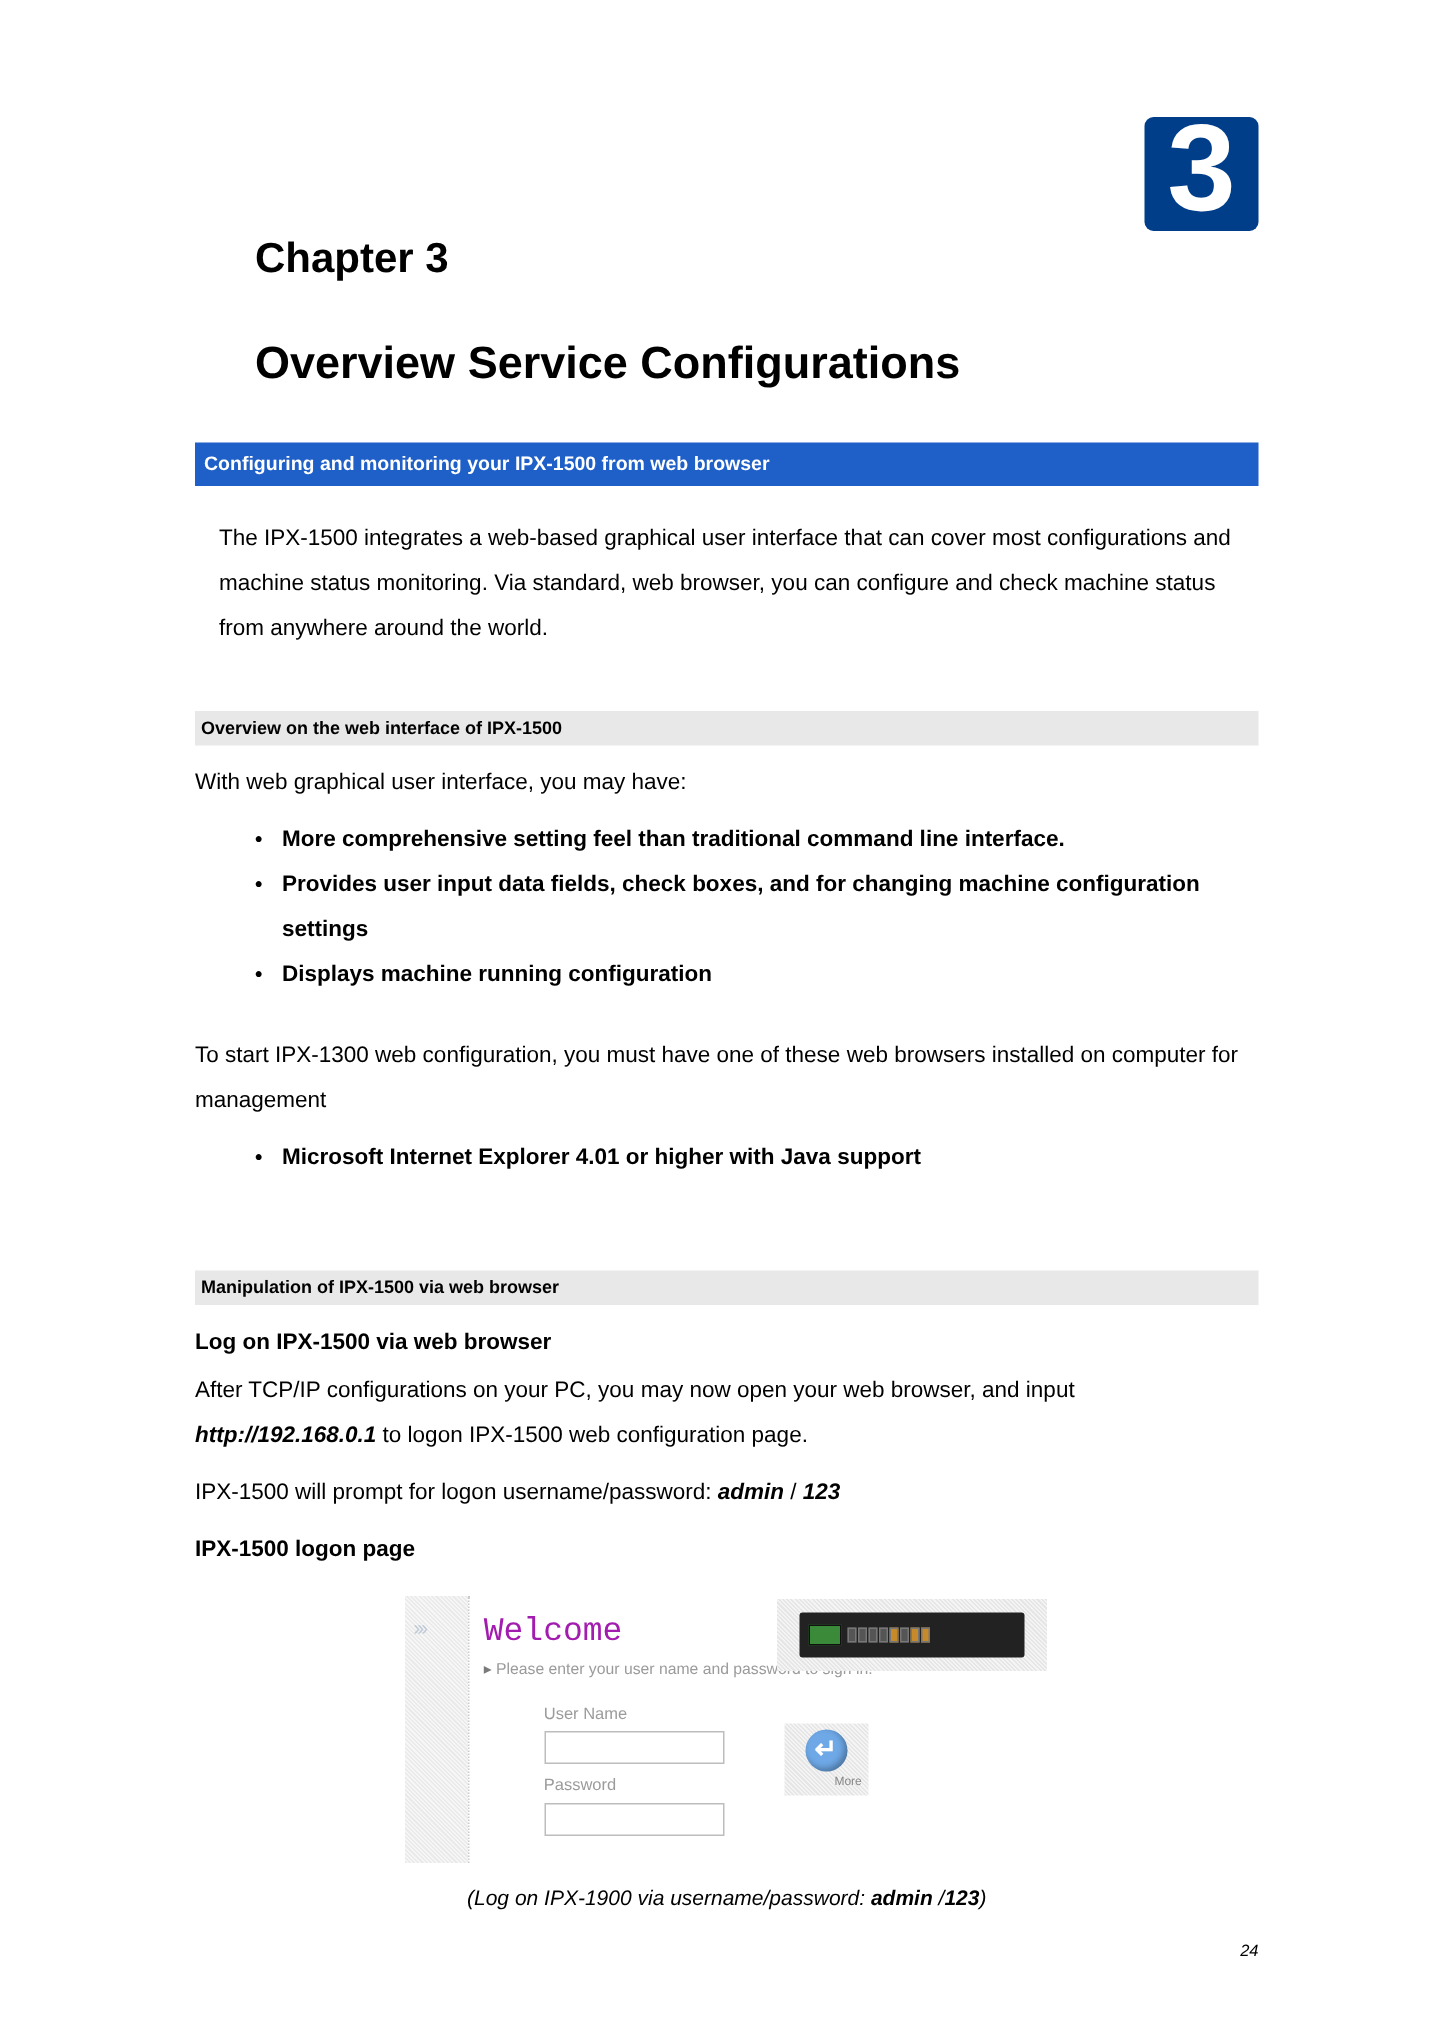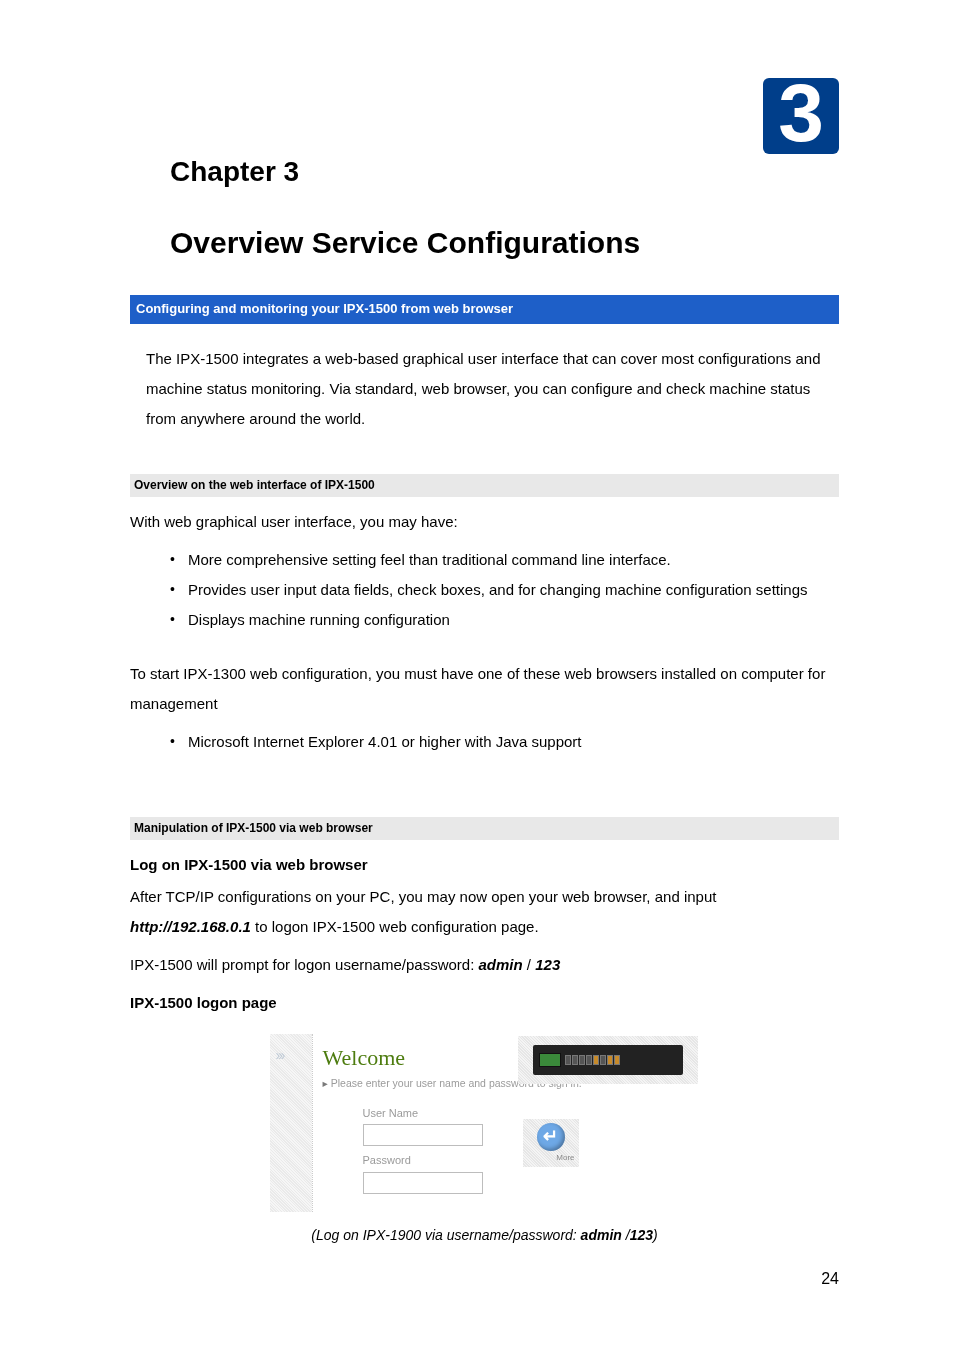--- a/index.html
+++ b/index.html
@@ -63,41 +63,43 @@
     background: #e8e8e8;
     font-size: 12px;
     font-weight: 700;
     padding: 2px 4px;
     margin-top: 40px;
     margin-bottom: 10px;
   }
   ul.bullets {
     list-style: none;
     margin: 8px 0 8px 40px;
+    font-weight: bold;
   }
   ul.bullets li {
     position: relative;
     padding-left: 18px;
     line-height: 2.0;
   }
   ul.bullets li::before {
     content: "•";
     position: absolute;
     left: 0;
     top: 0;
     font-size: 14px;
   }
   .bold { font-weight: 700; }
   .italic { font-style: italic; }
   .bold-italic { font-weight: 700; font-style: italic; }
   .page-num {
     position: absolute;
-    bottom: 59px;
+    bottom: 40px;
     right: 115px;
-    font-size: 16px;
+    font-size: 11px;
+    font-style: italic;
   }
 
   
   .login-shot {
     width: 430px;
     margin: 16px auto 8px auto;
     position: relative;
   }
   .login-row {
     display: flex;
@@ -115,23 +117,23 @@
     font-size:14px;
     letter-spacing:-2px;
   }
   .login-right {
     flex: 1;
     padding: 6px 8px 12px 10px;
     border-left: 1px dotted #ccc;
     position: relative;
   }
   .welcome-title {
-    font-family: Liberation Serif, serif;
+    font-family: Liberation Mono, monospace;
     font-size: 22px;
-    color: #4d7c0f;
+    color: #a21caf;
     margin-bottom: 2px;
   }
   .welcome-sub {
     font-size: 10.5px;
     color: #9b9b9b;
     line-height: 1.3;
   }
   .welcome-sub .arrow { color:#7a7a7a; }
   .device-img {
     position:absolute;

